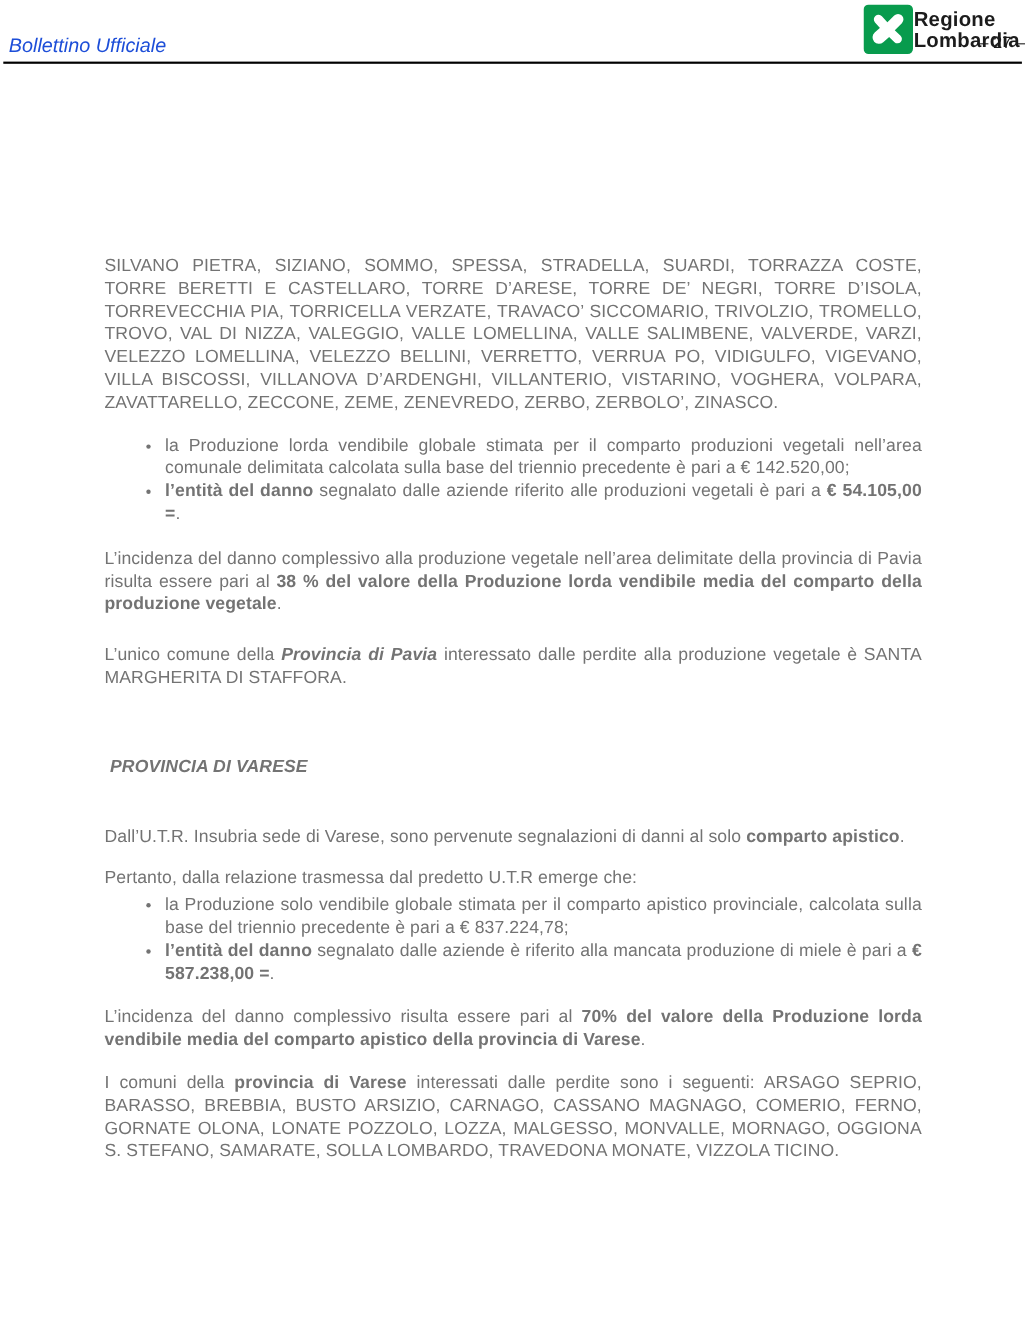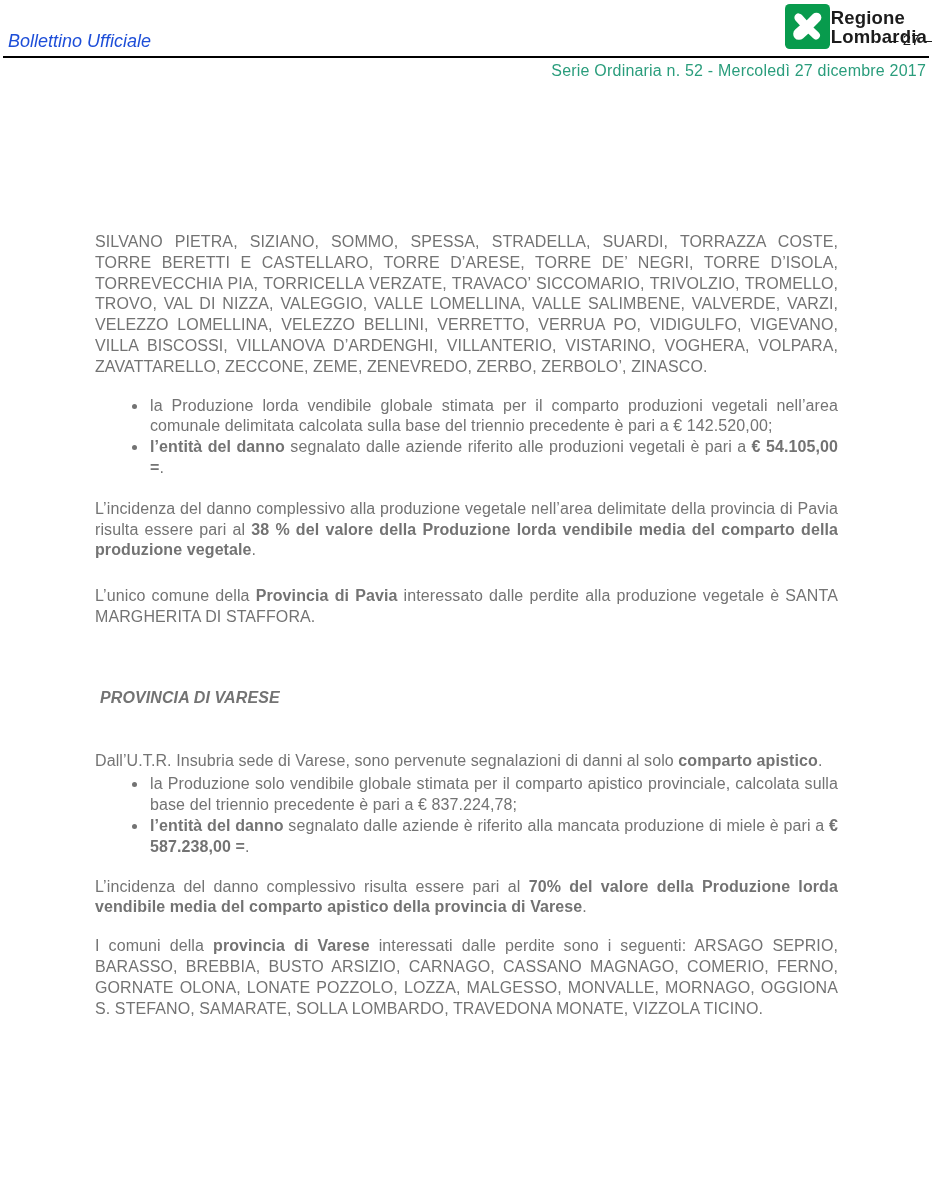--- a/index.html
+++ b/index.html
@@ -109,40 +109,40 @@
         <line x1="23.5" y1="24.5" x2="15" y2="32" stroke-width="12.5"></line>
       </g>
     </svg>
     <div class="logo-text">
       <div>Regione</div>
       <div>Lombardia</div>
     </div>
   </div>
 
   <div class="header-rule"></div>
-  <div class="series">Serie Ordinaria n. 52 - Mercoledì 27 dicembre 2017</div>
 
   <main class="content">
 
     <p>SILVANO PIETRA, SIZIANO, SOMMO, SPESSA, STRADELLA, SUARDI, TORRAZZA COSTE,  TORRE BERETTI E CASTELLARO, TORRE D’ARESE, TORRE DE’ NEGRI, TORRE D’ISOLA, TORREVECCHIA PIA, TORRICELLA VERZATE, TRAVACO’ SICCOMARIO, TRIVOLZIO, TROMELLO, TROVO, VAL DI NIZZA, VALEGGIO, VALLE LOMELLINA, VALLE SALIMBENE, VALVERDE, VARZI, VELEZZO LOMELLINA, VELEZZO BELLINI, VERRETTO, VERRUA PO, VIDIGULFO, VIGEVANO, VILLA BISCOSSI, VILLANOVA D’ARDENGHI, VILLANTERIO, VISTARINO, VOGHERA, VOLPARA, ZAVATTARELLO, ZECCONE, ZEME, ZENEVREDO, ZERBO, ZERBOLO’, ZINASCO.</p>
 
 
     <ul class="mt-bullets-pavia">
       <li><span>la Produzione lorda vendibile globale stimata per il comparto produzioni vegetali nell’area comunale delimitata calcolata sulla base del triennio precedente è pari a  €  142.520,00;</span></li>
       <li><span class="bold">l’entità del danno</span><span> segnalato dalle aziende riferito alle produzioni vegetali  è pari a </span><span class="bold">€ 54.105,00 =</span><span>.</span></li>
     </ul>
 
     <p class="mt-inc-pavia"><span>L’incidenza del danno complessivo alla produzione vegetale nell’area delimitate della provincia di Pavia  risulta essere pari al </span><span class="bold">38 % del valore della Produzione lorda vendibile media del comparto della produzione vegetale</span><span>.</span></p>
 
-    <p class="mt-unico"><span>L’unico comune della </span><span class="bold" style="">Provincia di Pavia</span><span> interessato dalle perdite alla produzione vegetale è SANTA MARGHERITA DI STAFFORA.</span></p>
+    <p class="mt-unico"><span>L’unico comune della </span><span class="bold" style="font-style: italic;">Provincia di Pavia</span><span> interessato dalle perdite alla produzione vegetale è SANTA MARGHERITA DI STAFFORA.</span></p>
 
     <h3 class="h-bolditalic">PROVINCIA DI VARESE</h3>
 
     <p class="mt-dallutr"><span>Dall’U.T.R. Insubria sede di Varese, sono pervenute segnalazioni di danni al solo </span><span class="bold">comparto apistico</span><span>.</span></p>
 
+    <p class="mt-pertanto" style="text-align:left;">Pertanto, dalla relazione trasmessa dal predetto U.T.R  emerge che:</p>
 
     <ul class="mt-bullets-varese">
       <li><span>la Produzione solo vendibile globale stimata per il comparto apistico provinciale, calcolata sulla base del triennio precedente è pari a  €  837.224,78;</span></li>
       <li><span class="bold">l’entità del danno</span><span> segnalato dalle aziende è riferito alla mancata produzione di miele è pari a  </span><span class="bold">€ 587.238,00 =</span><span>.</span></li>
     </ul>
 
     <p class="mt-inc-varese"><span>L’incidenza del danno complessivo risulta essere pari al </span><span class="bold">70% del valore della Produzione lorda vendibile media del comparto apistico della provincia di Varese</span><span>.</span></p>
 
     <p class="mt-comuni-varese"><span>I comuni della </span><span class="bold">provincia di Varese</span><span> interessati dalle perdite sono i seguenti: ARSAGO SEPRIO, BARASSO, BREBBIA, BUSTO ARSIZIO, CARNAGO, CASSANO MAGNAGO, COMERIO, FERNO, GORNATE OLONA, LONATE POZZOLO, LOZZA, MALGESSO, MONVALLE, MORNAGO, OGGIONA S. STEFANO, SAMARATE, SOLLA LOMBARDO, TRAVEDONA MONATE, VIZZOLA TICINO.</span></p>
 

